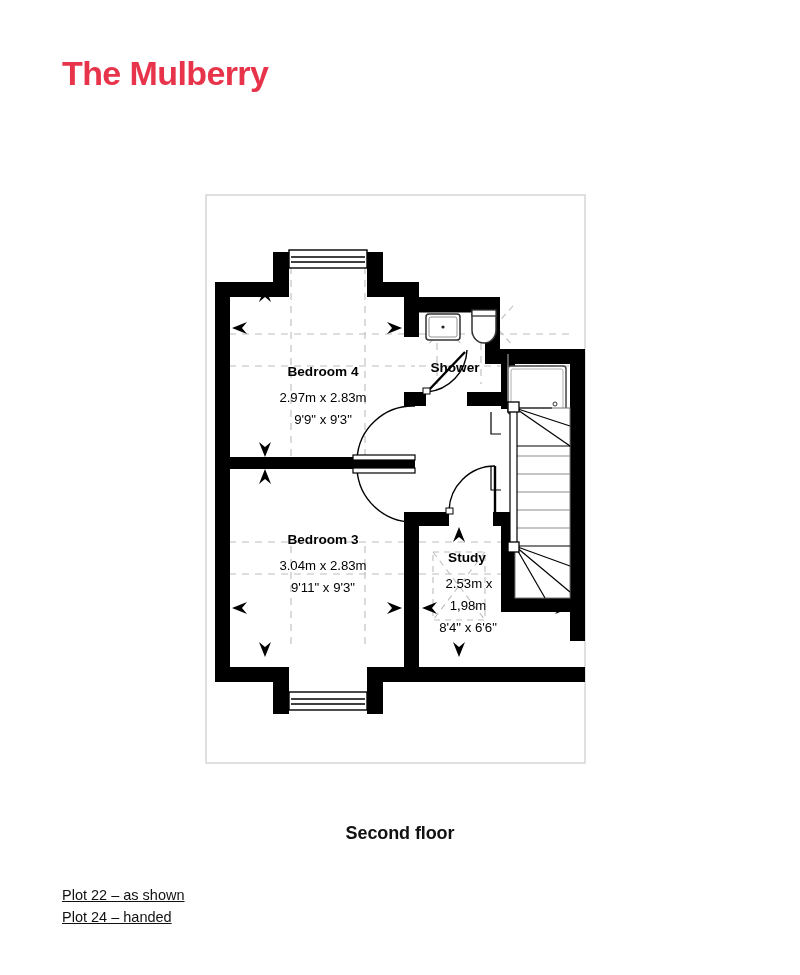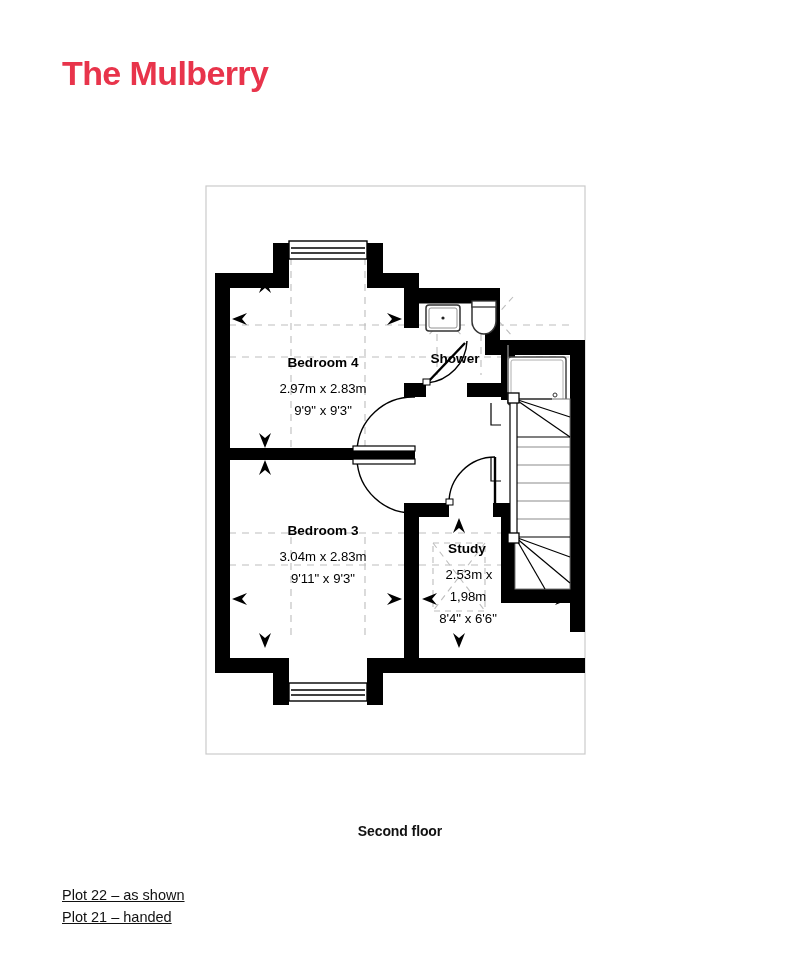--- a/index.html
+++ b/index.html
@@ -34,38 +34,38 @@
     font-weight: 700;
     letter-spacing: -0.6px;
     color: #e8344b;
     white-space: nowrap;
   }
 
   
   .plan-wrap {
     position: absolute;
     left: 205px;
-    top: 185px;
+    top: 194px;
     width: 390px;
     height: 570px;
   }
   .plan-wrap svg {
     display: block;
     width: 390px;
     height: 570px;
   }
 
   
   .floor-caption {
     position: absolute;
     left: 0;
     top: 823px;
     width: 800px;
     text-align: center;
-    font-size: 14px;
+    font-size: 18px;
     font-weight: 600;
     letter-spacing: -0.1px;
     color: #111111;
   }
   .footer {
     position: absolute;
     left: 62px;
     top: 884px;
     font-size: 14.5px;
     line-height: 22px;
@@ -302,16 +302,16 @@
       <text class="rm-dim" x="263" y="416" text-anchor="middle">1,98m</text>
       <text class="rm-dim" x="263" y="438" text-anchor="middle">8'4" x 6'6"</text>
 
     </svg>
   </div>
 
   <div class="floor-caption">Second floor</div>
 
   <div class="footer">
     <div>Plot 22 – as shown</div>
-    <div>Plot 21 – handed</div>
+    <div>Plot 24 – handed</div>
   </div>
 
 </div>
 
 </body></html>

